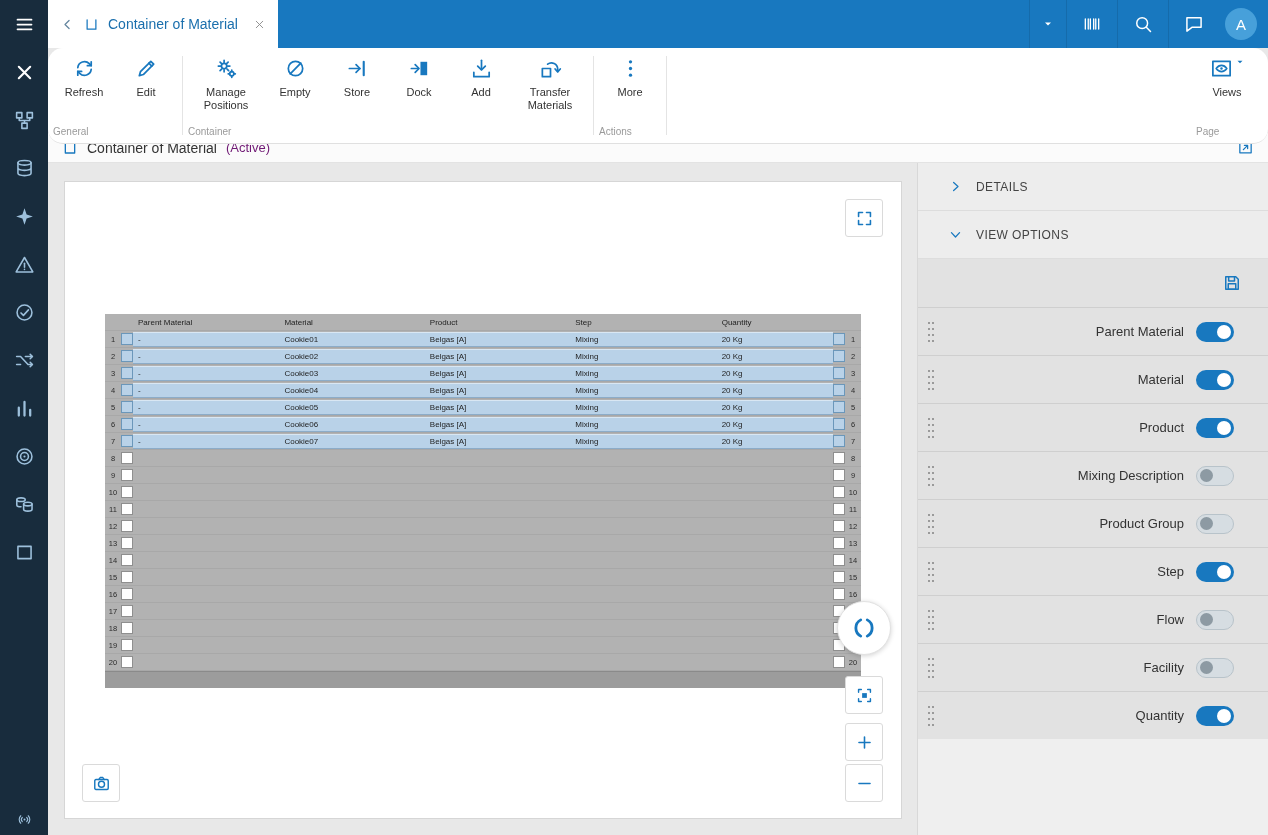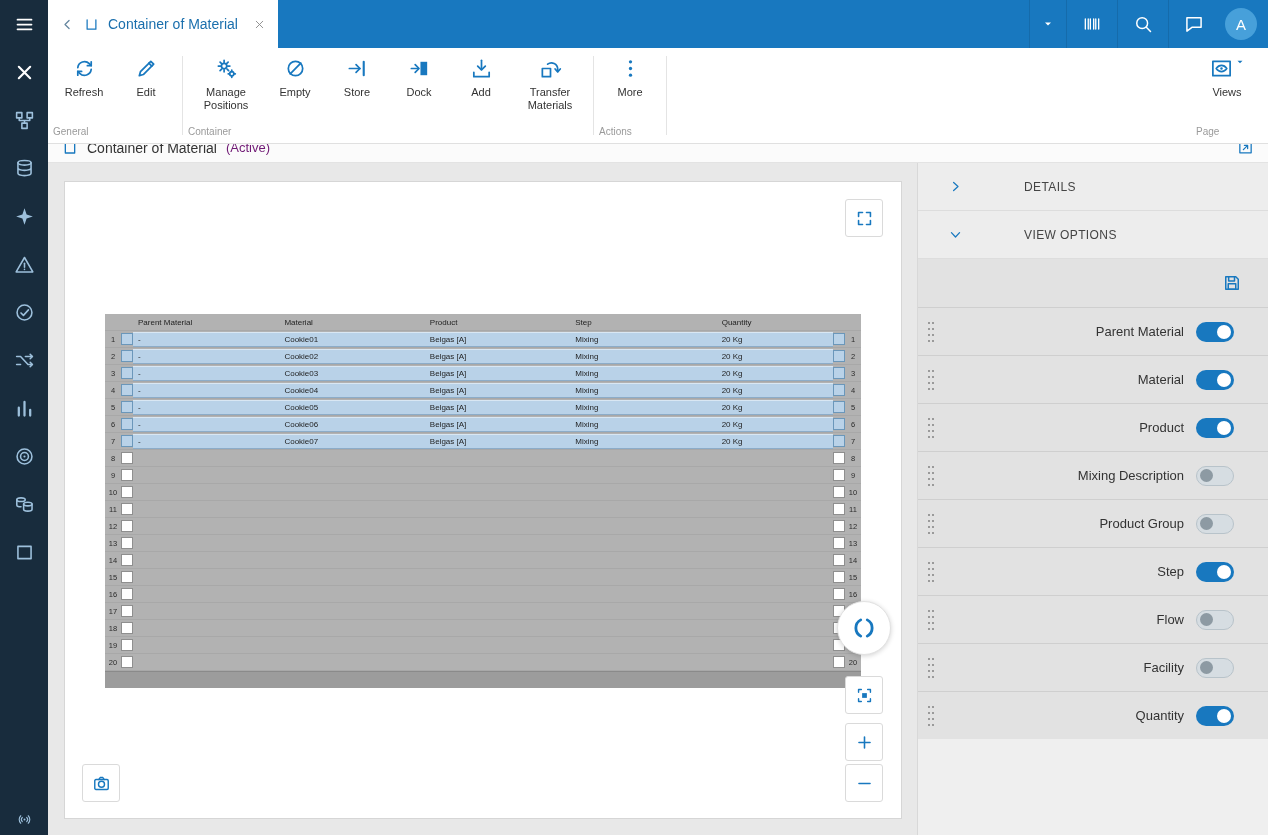--- a/index.html
+++ b/index.html
@@ -24,21 +24,21 @@
   .tab-title{color:#1a6fad;font-size:14px;white-space:nowrap;overflow:hidden;}
   .tab .close{margin-left:auto;width:13px;height:13px;color:#8a8a8a;}
   .topbar-right{margin-left:auto;display:flex;align-items:center;}
   .tb-btn{width:50px;height:48px;display:flex;align-items:center;justify-content:center;color:#fff;cursor:pointer;border-left:1px solid rgba(0,0,0,.10);}
   .tb-btn.narrow{width:36px;}
   .tb-btn .icon{width:20px;height:20px;}
   .tb-btn .icon.sm{width:12px;height:12px;}
   .avatar{width:32px;height:32px;border-radius:50%;background:#47a0da;color:#fff;display:flex;align-items:center;justify-content:center;font-size:15px;margin:0 11px 0 6px;cursor:pointer;}
 
   
-  .ribbon{position:absolute;left:48px;top:48px;right:0;height:96px;background:#fff;border-bottom:1px solid #e0e0e0;display:flex;box-sizing:border-box;z-index:7;}
+  .ribbon{position:absolute;left:48px;top:48px;right:0;height:96px;background:#fff;border-bottom:1px solid #e0e0e0;display:flex;box-sizing:border-box;z-index:7;border-radius:15px;}
   #ribbon-groups{display:flex;}
   .rb-group{display:flex;flex-direction:column;padding:0 5px;}
   .rb-row{display:flex;flex:1;align-items:flex-start;padding-top:9px;}
   .rb-btn{min-width:56px;max-width:70px;padding:0 3px;display:flex;flex-direction:column;align-items:center;gap:6px;cursor:pointer;text-align:center;}
   .rb-btn .icon{width:23px;height:23px;color:#1878bf;}
   .rb-btn .icon.tiny{width:10px;height:10px;}
   .rb-label{font-size:11px;color:#333;line-height:1.15;}
   .rb-caption{font-size:10px;color:#9a9a9a;text-align:left;padding:3px 0 6px;}
   .rb-sep{width:1px;background:#e4e4e4;margin:8px 0;}
   .ribbon-right{margin-left:auto;padding-right:10px;}
@@ -79,21 +79,21 @@
   .bar-cell{font-size:8px;color:#1f1f1f;padding-left:5px;white-space:nowrap;overflow:hidden;line-height:13px;}
   .viz-scroll{position:absolute;left:0;bottom:0;width:100%;height:17px;background:#9c9c9c;border-top:1px solid #8a8a8a;box-sizing:border-box;cursor:pointer;}
 
   
   .panel{position:absolute;right:0;top:163px;width:351px;bottom:0;background:#efefef;border-left:1px solid #d8d8d8;box-sizing:border-box;overflow:hidden;z-index:5;}
   .panel-header{height:47px;display:flex;align-items:center;padding:0 14px;border-bottom:1px solid #dddddd;background:#f4f4f4;}
   .panel-title{font-size:13px;color:#333;letter-spacing:.6px;}
   .panel-collapse{margin-left:auto;width:19px;height:19px;color:#1878bf;cursor:pointer;}
   .panel-section{height:47px;display:flex;align-items:center;gap:13px;padding:0 14px 0 30px;border-bottom:1px solid #dddddd;background:#ededed;cursor:pointer;}
   .panel-section .icon{width:15px;height:15px;color:#1878bf;}
-  .section-label{font-size:12px;color:#444;letter-spacing:.4px;margin-left:48px;}
+  .section-label{font-size:12px;color:#444;letter-spacing:.4px;}
   .options{background:#e2e2e2;}
   .save-row{height:48px;display:flex;align-items:center;justify-content:flex-end;padding-right:26px;}
   .save-row .icon{width:20px;height:20px;color:#1878bf;cursor:pointer;}
   .opt-row{height:48px;display:flex;align-items:center;border-top:1px solid #cfcfcf;padding:0 34px 0 9px;box-sizing:border-box;}
   .drag-handle{width:8px;height:24px;flex:none;cursor:grab;
     background-image:radial-gradient(circle,#9a9a9a 1.1px,transparent 1.4px);
     background-size:4px 6px;}
   .opt-label{margin-left:auto;font-size:13px;color:#333;margin-right:12px;white-space:nowrap;}
   .toggle{width:38px;height:20px;border-radius:10px;position:relative;cursor:pointer;flex:none;box-sizing:border-box;}
   .toggle.on{background:#1878bf;}

